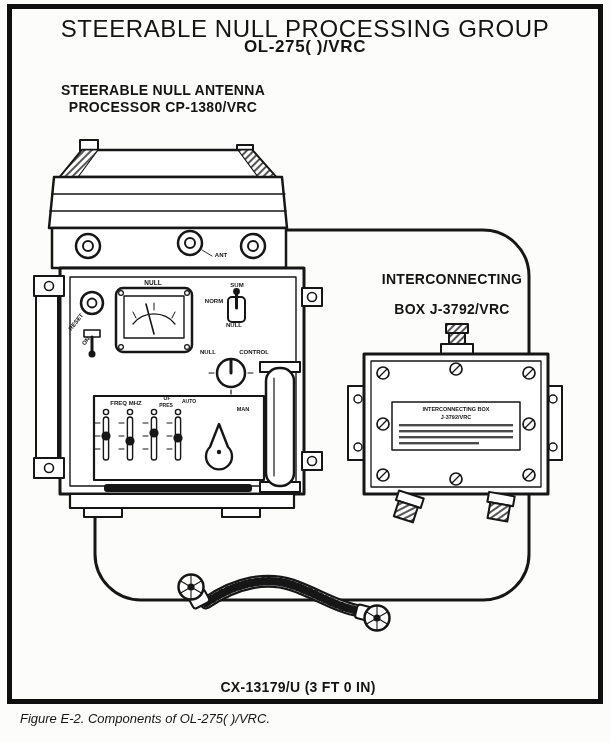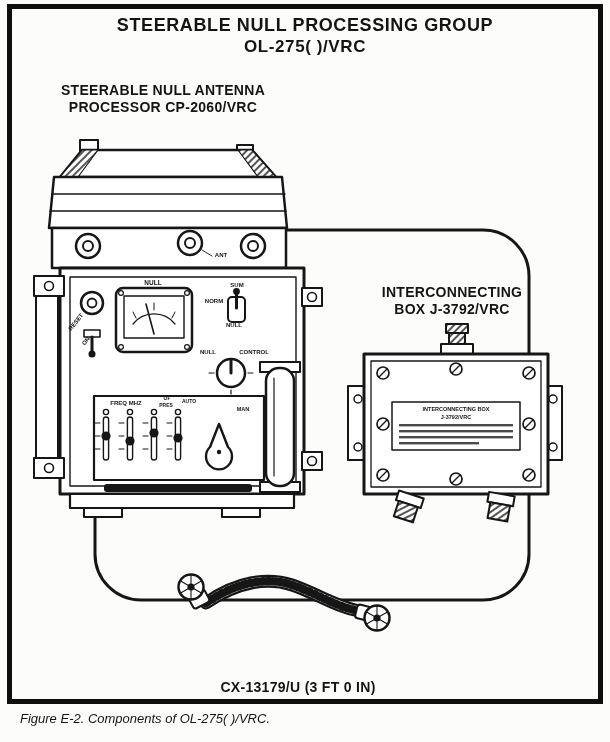--- a/index.html
+++ b/index.html
@@ -4,21 +4,21 @@
 <style>
   * { margin:0; padding:0; box-sizing:border-box; }
   html,body { width:610px; height:742px; }
   body { background:#e9e9e5; font-family:"Liberation Sans", sans-serif; }
   .sheet { position:relative; width:610px; height:742px; background:#fcfcfa; overflow:hidden; }
   .frame { position:absolute; left:7px; top:4px; width:596px; height:700px; border:5px solid #0f0f0f; background:transparent; }
   svg.art { position:absolute; left:0; top:0; }
   .ov { position:absolute; color:#141414; white-space:nowrap; line-height:1.05; }
   .ctr { transform:translateX(-50%); }
   .rot { transform:translate(-50%,-50%) rotate(-52deg); }
-  .b18 { font-size:18px; font-weight:bold; letter-spacing:.6px; }
+  .b18 { font-size:24px; font-weight:normal; letter-spacing:.6px; }
   .b17 { font-size:17px; font-weight:bold; letter-spacing:.6px;text-align:center; }
   .b14 { font-size:14px; font-weight:bold; letter-spacing:.3px; }
   .t65 { font-size:6.5px; font-weight:bold; }
   .t6  { font-size:6px;  font-weight:bold; }
   .t55 { font-size:5.5px; font-weight:bold; }
   .t5  { font-size:5px;  font-weight:bold; }
   .cap { font-size:13px; font-style:italic; }
 </style>
 </head>
 <body>
@@ -232,23 +232,23 @@
       </g>
     </g>
   </svg>
 
   <div class="frame"></div>
 
   <div class="ov b18 ctr" style="left:305px; top:16px;">STEERABLE NULL PROCESSING GROUP</div>
   <div class="ov b17 ctr" style="left:305px; top:38px;">OL-275( )/VRC</div>
 
   <div class="ov b14 ctr" style="left:163px; top:83px;text-align:center;">STEERABLE NULL ANTENNA</div>
-  <div class="ov b14 ctr" style="left:163px; top:100px;">PROCESSOR CP-2060/VRC</div>
-
-  <div class="ov b14 ctr" style="left:452px; top:285px;">INTERCONNECTING</div>
+  <div class="ov b14 ctr" style="left:163px; top:100px;">PROCESSOR CP-1380/VRC</div>
+
+  <div class="ov b14 ctr" style="left:452px; top:272px;">INTERCONNECTING</div>
   <div class="ov b14 ctr" style="left:452px; top:302px;">BOX J-3792/VRC</div>
 
   <div class="ov b14 ctr" style="left:298px; top:680px;">CX-13179/U (3 FT 0 IN)</div>
 
   <div class="ov cap" style="left:20px; top:712px;">Figure E-2. Components of OL-275( )/VRC.</div>
 
   <div class="ov t6 ctr" style="left:221px; top:252px;">ANT</div>
   <div class="ov t65 ctr" style="left:153px; top:280px;">NULL</div>
   <div class="ov t6 ctr" style="left:237px; top:282px;">SUM</div>
   <div class="ov t6 ctr" style="left:214px; top:298px;">NORM</div>

